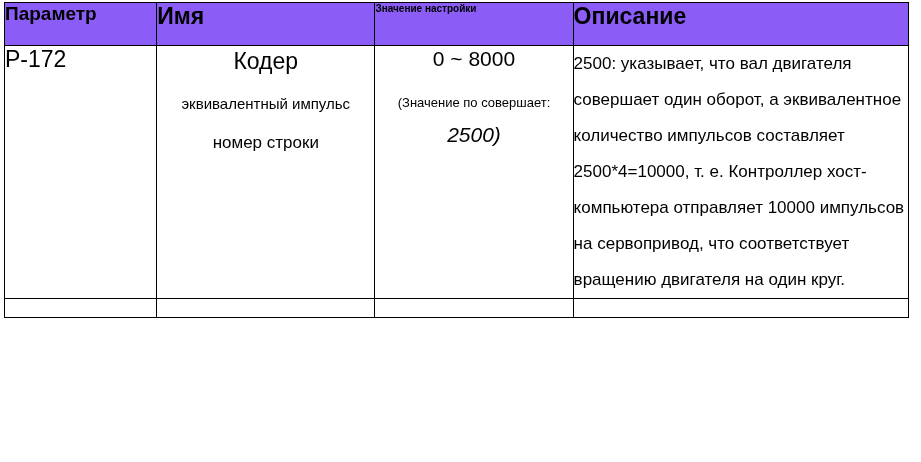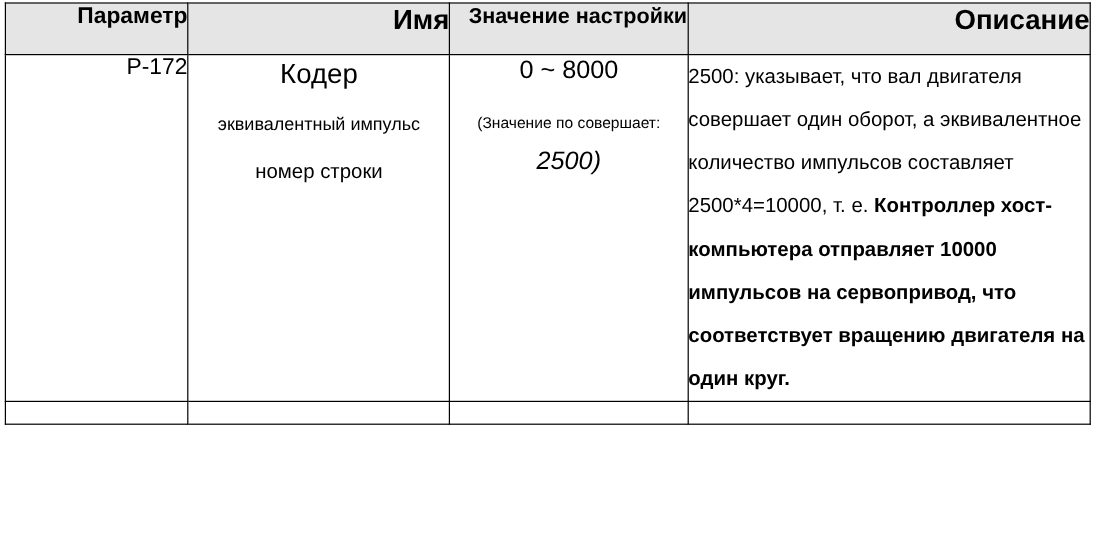--- a/index.html
+++ b/index.html
@@ -24,39 +24,39 @@
     width: 905px;
     margin: 2px 0 0 4px;
   }
   table.param-table td,
   table.param-table th {
     border: 1px solid #000000;
     vertical-align: top;
     padding: 0;
   }
   thead th {
-    background: #e5e5e5;
+    background: #8b5cf6;
     height: 42px;
     vertical-align: middle;
     font-weight: bold;
-    text-align: right;
+    text-align: left;
   }
   .th-param { font-size: 19px; }
   .th-name  { font-size: 23px; }
-  .th-value { font-size: 18px; }
+  .th-value { font-size: 10px; }
   .th-desc  { font-size: 23px; }
 
   .col-param { width: 152px; }
   .col-name  { width: 218px; }
   .col-value { width: 198px; }
   .col-desc  { width: 335px; }
 
   .cell-param {
-    text-align: right;
-    font-size: 19px;
+    text-align: left;
+    font-size: 23px;
     padding-top: 18px;
   }
   .cell-name {
     text-align: center;
     padding-top: 14px;
   }
   .cell-name .name-main {
     font-size: 23px;
     line-height: 30px;
     display: block;
@@ -96,21 +96,21 @@
     line-height: 26px;
     font-style: italic;
   }
   .cell-desc {
     padding: 14px 8px 10px 12px;
     font-size: 17px;
     line-height: 36px;
     text-align: left;
   }
   .cell-desc .plain { font-weight: normal; }
-  .cell-desc .bold  { font-weight: bold; text-align: center; }
+  .cell-desc .bold  { font-weight: normal; text-align: center; }
   .cell-desc p {
     margin: 0;
   }
   .spacer-row td {
     height: 18px;
   }
 </style>
 </head>
 <body>
 

